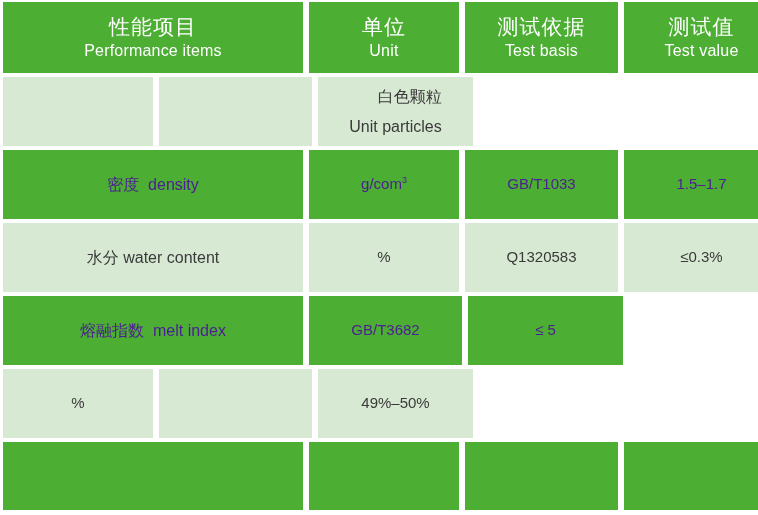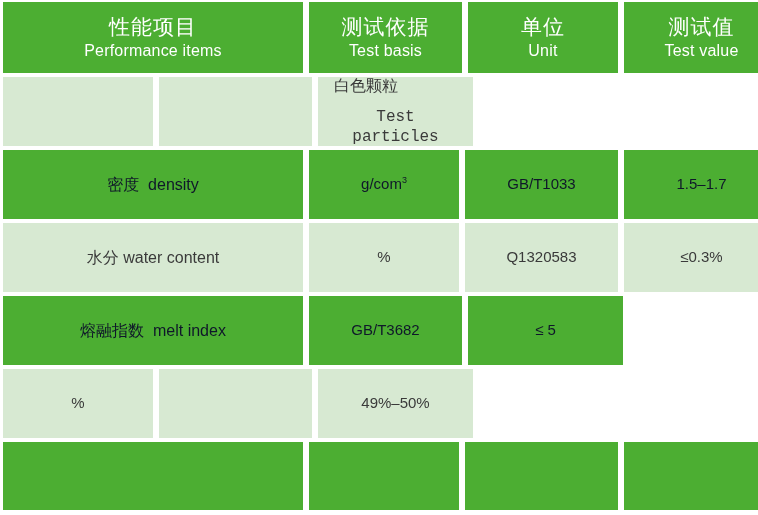--- a/index.html
+++ b/index.html
@@ -48,21 +48,21 @@
   
   .col-0 { flex: 0 0 300px; }
   .col-1 { flex: 0 0 150px; }
   .col-2 { flex: 0 0 153px; }
   .col-3 { flex: 0 0 155px; }
 
   
   .band-dark  .cell { background: #4CAE32; }
   .band-light .cell { background: #D7E9D2; }
 
-  .band-dark  .cell { color: #0f172a; }
+  .band-dark  .cell { color: #4c1d95; }
   .band-light .cell { color: #3a3a3a; }
 
   
   .header-row .cell {
     background: #4CAE32;
     color: #ffffff;
     flex-direction: column;
     justify-content: center;
     gap: 1px;
   }
@@ -79,69 +79,68 @@
 
   .cell-text {
     font-size: 15px;
     white-space: pre;
   }
   .col-0 .cell-text { font-size: 16px; }
 
   .two-line {
     display: flex;
     flex-direction: column;
-    align-items: flex-start;
+    align-items: flex-end;
     justify-content: center;
     gap: 10px;
-    font-family: Liberation Mono, monospace;
   }
   .two-line .ln-cn { font-size: 16px; }
   .two-line .ln-en { font-size: 16px; }
 
   .sup {
     font-size: 9px;
     vertical-align: super;
     line-height: 0;
   }
 </style>
 </head>
 <body>
 
 <div id="spec-table">
 
   <div class="tbl-row header-row">
     <div class="cell col-0">
       <span class="hdr-cn">性能项目</span>
       <span class="hdr-en">Performance items</span>
     </div>
+    <div class="cell col-1">
+      <span class="hdr-cn">单位</span>
+      <span class="hdr-en">Unit</span>
+    </div>
     <div class="cell col-2">
       <span class="hdr-cn">测试依据</span>
       <span class="hdr-en">Test basis</span>
     </div>
-    <div class="cell col-1">
-      <span class="hdr-cn">单位</span>
-      <span class="hdr-en">Unit</span>
-    </div>
     <div class="cell col-3">
       <span class="hdr-cn">测试值</span>
       <span class="hdr-en">Test value</span>
     </div>
   </div>
 
   <div class="tbl-row band-light">
     <div class="cell col-1">
       <span class="cell-text"></span>
     </div>
     <div class="cell col-2">
       <span class="cell-text"></span>
     </div>
     <div class="cell col-3">
       <span class="two-line">
         <span class="ln-cn">白色颗粒</span>
-        <span class="ln-en">Test particles</span>
+        <span class="ln-en">Unit particles</span>
       </span>
     </div>
   </div>
 
   <div class="tbl-row band-dark">
     <div class="cell col-0">
       <span class="cell-text">密度  density</span>
     </div>
     <div class="cell col-1">
       <span class="cell-text"><span>g/com</span><span class="sup">3</span></span>

